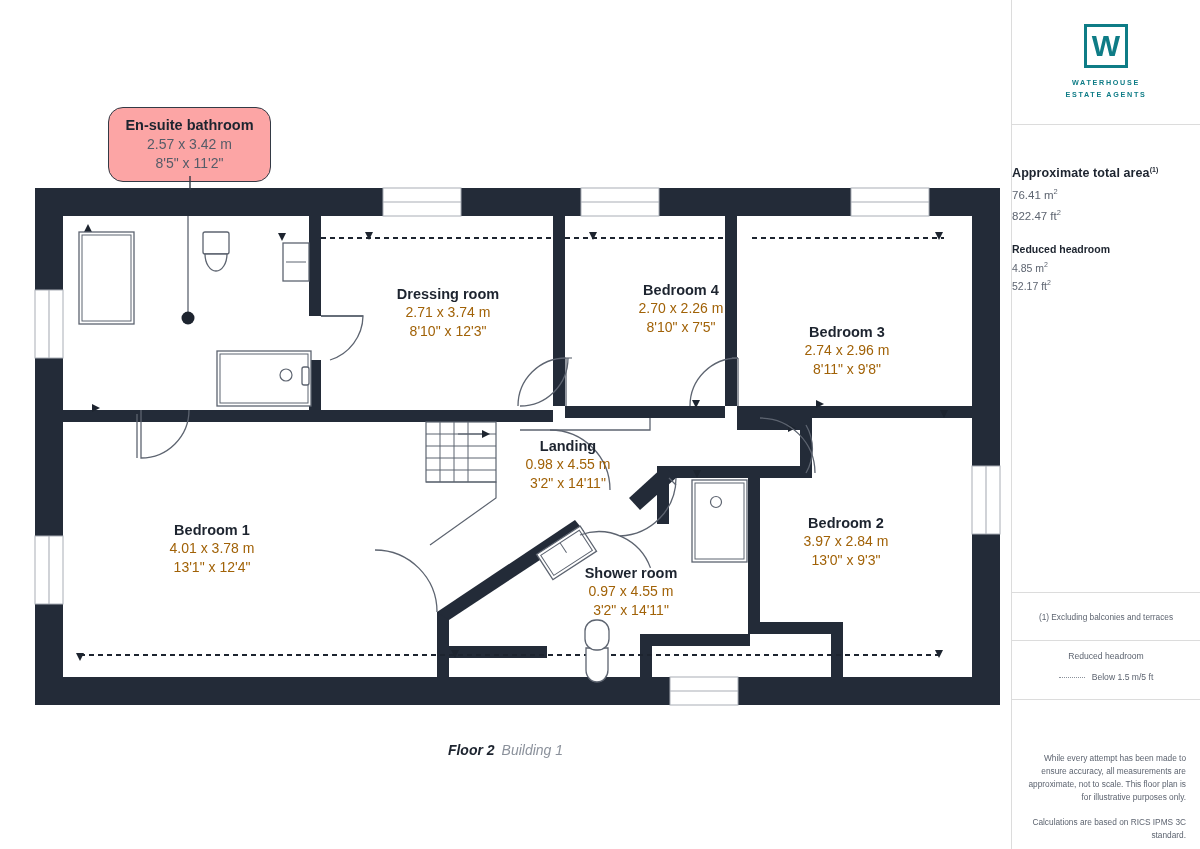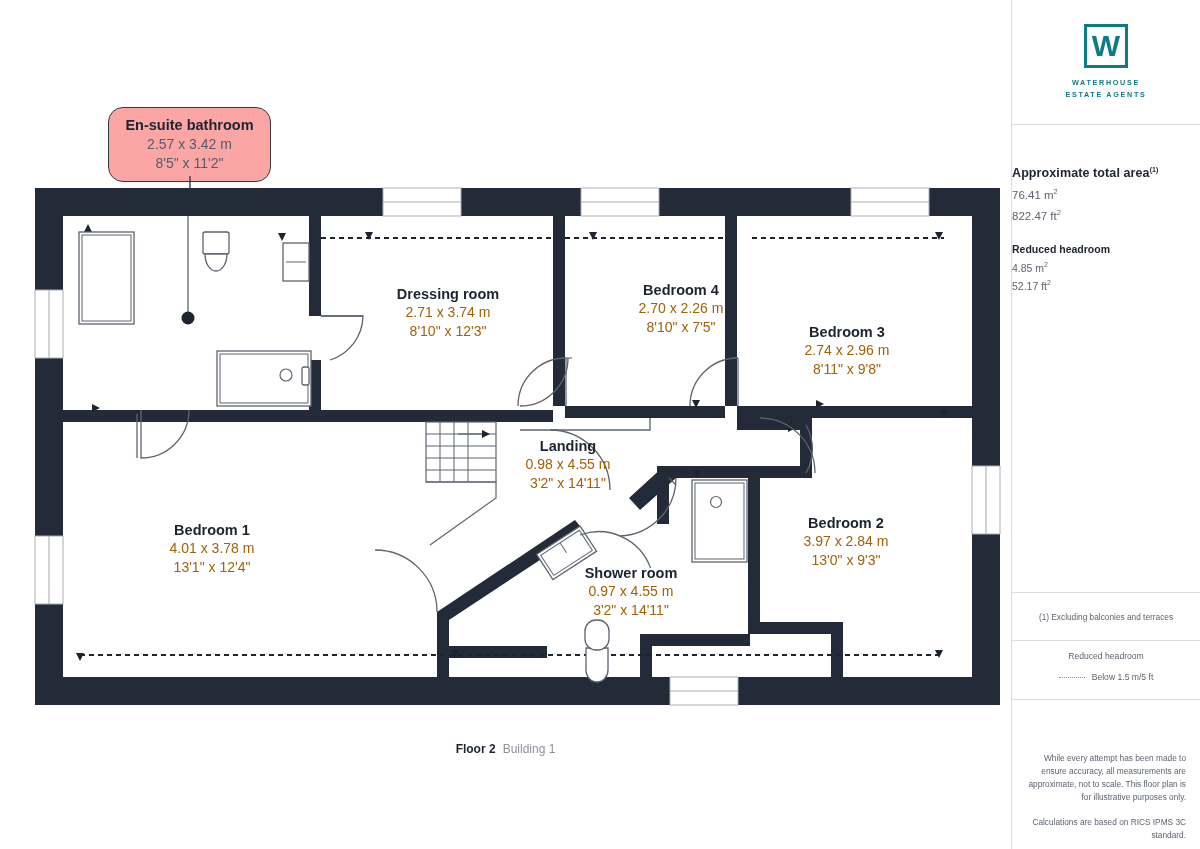--- a/index.html
+++ b/index.html
@@ -97,21 +97,21 @@
     border: 1.4px solid #333a45; border-radius: 15px;
     background: #fca5a5; text-align: center; padding: 8px 6px 9px;
     box-sizing: border-box;
   }
   #callout .rn { font-size: 14.5px; font-weight: bold; color: #1d242f; line-height: 1.3; }
   #callout .rd { font-size: 14px; color: #555c68; line-height: 1.34; }
 
   
   #floor-footer {
     position: absolute; left: 0; top: 742px; width: 1011px;
-    text-align: center; font-size: 12px;
+    text-align: center; font-size: 14px; font-style: italic;
   }
   #floor-footer .f1 { font-weight: bold; color: #1d242f; }
   #floor-footer .f2 { color: #8b919b; margin-left: 7px; }
 </style>
 </head>
 <body>
 
 <div id="page">
 
   <div id="plan">

